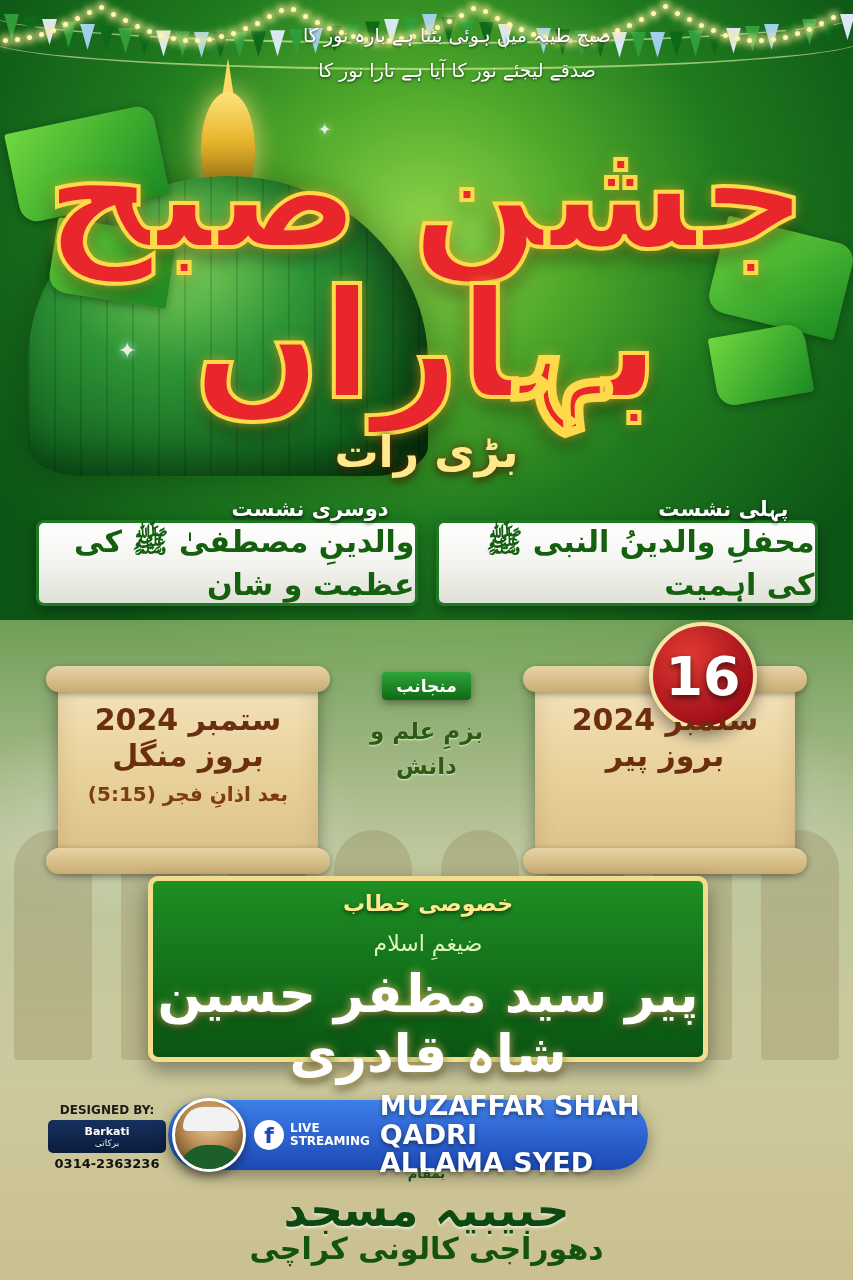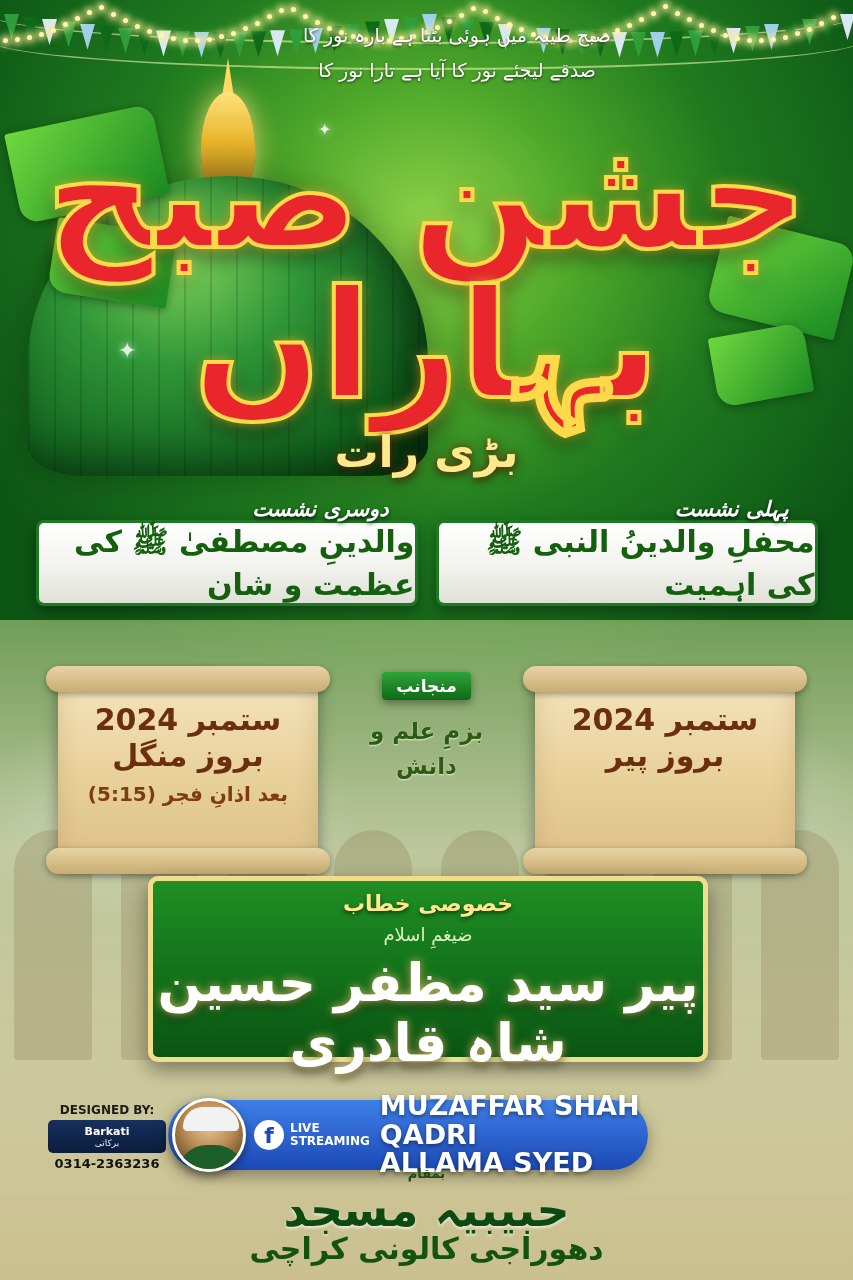--- a/index.html
+++ b/index.html
@@ -144,21 +144,20 @@
     background: linear-gradient(180deg, #ffffff 0%, #f2f2ee 55%, #dfe0d6 100%);
     border: 3px solid #1d7a22;
     border-radius: 8px;
     box-shadow: 0 5px 14px rgba(0,0,0,.35);
     display: flex; align-items: center; justify-content: center;
   }
   .sess .label {
     position: absolute; top: -26px; right: 26px;
     font-size: 21px; font-weight: bold; color: #ffffff;
     text-shadow: 0 2px 4px rgba(0,0,0,.8);
-    font-style: italic;
   }
   .sess .txt {
     font-size: 30px; font-weight: bold; color: #14600f;
     letter-spacing: -1px;
   }
 
   
   .scrolls {
     position: absolute; top: 640px; left: 0; right: 0; height: 230px;
   }
@@ -226,21 +225,21 @@
     border-radius: 10px;
     box-shadow: 0 8px 20px rgba(0,0,0,.4);
     text-align: center;
     padding-top: 10px;
   }
   .speaker .khitab {
     font-size: 22px; font-weight: bold; color: #ffe98c;
     text-shadow: 0 2px 4px rgba(0,0,0,.6);
   }
   .speaker .zaigham {
-    margin-top: 8px; font-size: 18px; color: #dff5c0;
+    margin-top: 15px; font-size: 22px; color: #dff5c0;
   }
   .speaker .name {
     margin-top: 8px; font-size: 52px; font-weight: bold; color: #ffffff;
     text-shadow: 0 0 10px rgba(255,230,120,.8), 0 4px 10px rgba(0,0,0,.7);
     letter-spacing: -2px;
   }
 
   
   .designer {
     position: absolute; left: 48px; top: 1096px; width: 118px;
@@ -502,20 +501,21 @@
         <div class="date-sm">بعد اذانِ فجر (5:15)</div>
       </div>
     </div>
 
     <div class="scroll right">
       <div class="inner urdu">
         <div class="date-big">ستمبر 2024</div>
         <div class="date-big">بروز پیر</div>
       </div>
     </div>
+    <div class="daybadge r">16</div>
   </div>
 
   <div class="midbanner">
     <div class="tag urdu">منجانب</div>
     <div class="mid-txt urdu">بزمِ علم و دانش</div>
   </div>
 
   <div class="speaker">
     <div class="khitab urdu">خصوصی خطاب</div>
     <div class="zaigham urdu">ضیغمِ اسلام</div>

